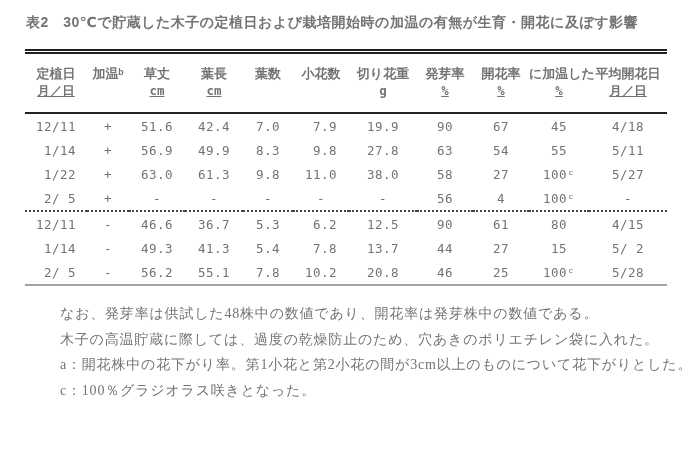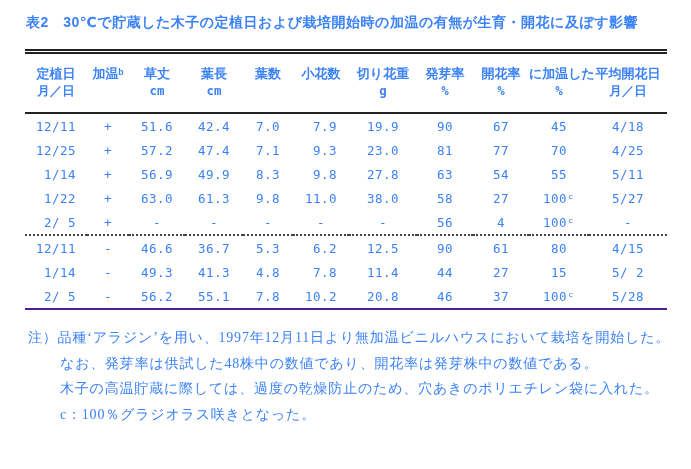--- a/index.html
+++ b/index.html
@@ -2,40 +2,40 @@
 <html lang="ja"><head>
 <meta charset="utf-8">
 <style>
   html, body { margin: 0; padding: 0; }
   body { background: #ffffff; }
   .page {
     position: relative;
     width: 691px;
     height: 469px;
     background: #ffffff;
-    color: #3b82f6;
+    color: #737373;
     overflow: hidden;
     font-family: "Liberation Sans", "DejaVu Sans", sans-serif;
   }
   .title {
     margin: 14px 24px 0 26px;
     font-size: 14px;
     font-weight: 700;
     letter-spacing: 0.5px;
     white-space: nowrap;
   }
   .data-table {
     margin: 17px 0 12px 25px;
     width: 642px;
     border-collapse: collapse;
     table-layout: fixed;
     border-top: 5px double #222222;
-    border-bottom: 2px solid #4c1d95;
-  }
-  .data-table thead tr.units th { border-bottom: 2px solid #222222; }
+    border-bottom: 2px solid #a3a3a3;
+  }
+  .data-table thead tr.units th { border-bottom: 2px solid #222222; text-decoration: underline; }
   .data-table th {
     font-size: 13px;
     font-weight: 600;
     text-align: center;
     padding: 0;
     white-space: nowrap;
   }
   .data-table thead tr.labels th { padding-top: 9px; height: 20px; vertical-align: bottom; }
   .data-table thead tr.units th  { height: 20px; padding-bottom: 9px; vertical-align: top;
     font-family: "DejaVu Sans Mono", "DejaVu Sans", monospace; font-weight: 600; font-size: 12.5px; }
@@ -116,33 +116,20 @@
           <td>42.4</td>
           <td>7.0</td>
           <td> 7.9</td>
           <td>19.9</td>
           <td>90</td>
           <td>67</td>
           <td>45</td>
           <td>4/18</td>
         </tr>
         <tr>
-          <td>12/25</td>
-          <td>+</td>
-          <td>57.2</td>
-          <td>47.4</td>
-          <td>7.1</td>
-          <td> 9.3</td>
-          <td>23.0</td>
-          <td>81</td>
-          <td>77</td>
-          <td>70</td>
-          <td>4/25</td>
-        </tr>
-        <tr>
           <td> 1/14</td>
           <td>+</td>
           <td>56.9</td>
           <td>49.9</td>
           <td>8.3</td>
           <td> 9.8</td>
           <td>27.8</td>
           <td>63</td>
           <td>54</td>
           <td>55</td>
@@ -185,44 +172,44 @@
           <td>90</td>
           <td>61</td>
           <td>80</td>
           <td>4/15</td>
         </tr>
         <tr>
           <td> 1/14</td>
           <td>-</td>
           <td>49.3</td>
           <td>41.3</td>
-          <td>4.8</td>
+          <td>5.4</td>
           <td> 7.8</td>
-          <td>11.4</td>
+          <td>13.7</td>
           <td>44</td>
           <td>27</td>
           <td>15</td>
           <td>5/ 2</td>
         </tr>
         <tr>
           <td> 2/ 5</td>
           <td>-</td>
           <td>56.2</td>
           <td>55.1</td>
           <td>7.8</td>
           <td>10.2</td>
           <td>20.8</td>
           <td>46</td>
-          <td>37</td>
+          <td>25</td>
           <td>100ᶜ</td>
           <td>5/28</td>
         </tr>
       </tbody>
   </table>
 
   <div class="notes">
-    <div class="note">注）品種‘アラジン’を用い、1997年12月11日より無加温ビニルハウスにおいて栽培を開始した。</div>
     <div class="note indent">なお、発芽率は供試した48株中の数値であり、開花率は発芽株中の数値である。</div>
     <div class="note indent">木子の高温貯蔵に際しては、過度の乾燥防止のため、穴あきのポリエチレン袋に入れた。</div>
+    <div class="note indent">a：開花株中の花下がり率。第1小花と第2小花の間が3cm以上のものについて花下がりとした。</div>
     <div class="note indent">c：100％グラジオラス咲きとなった。</div>
   </div>
 
 </div>
 
 </body></html>

